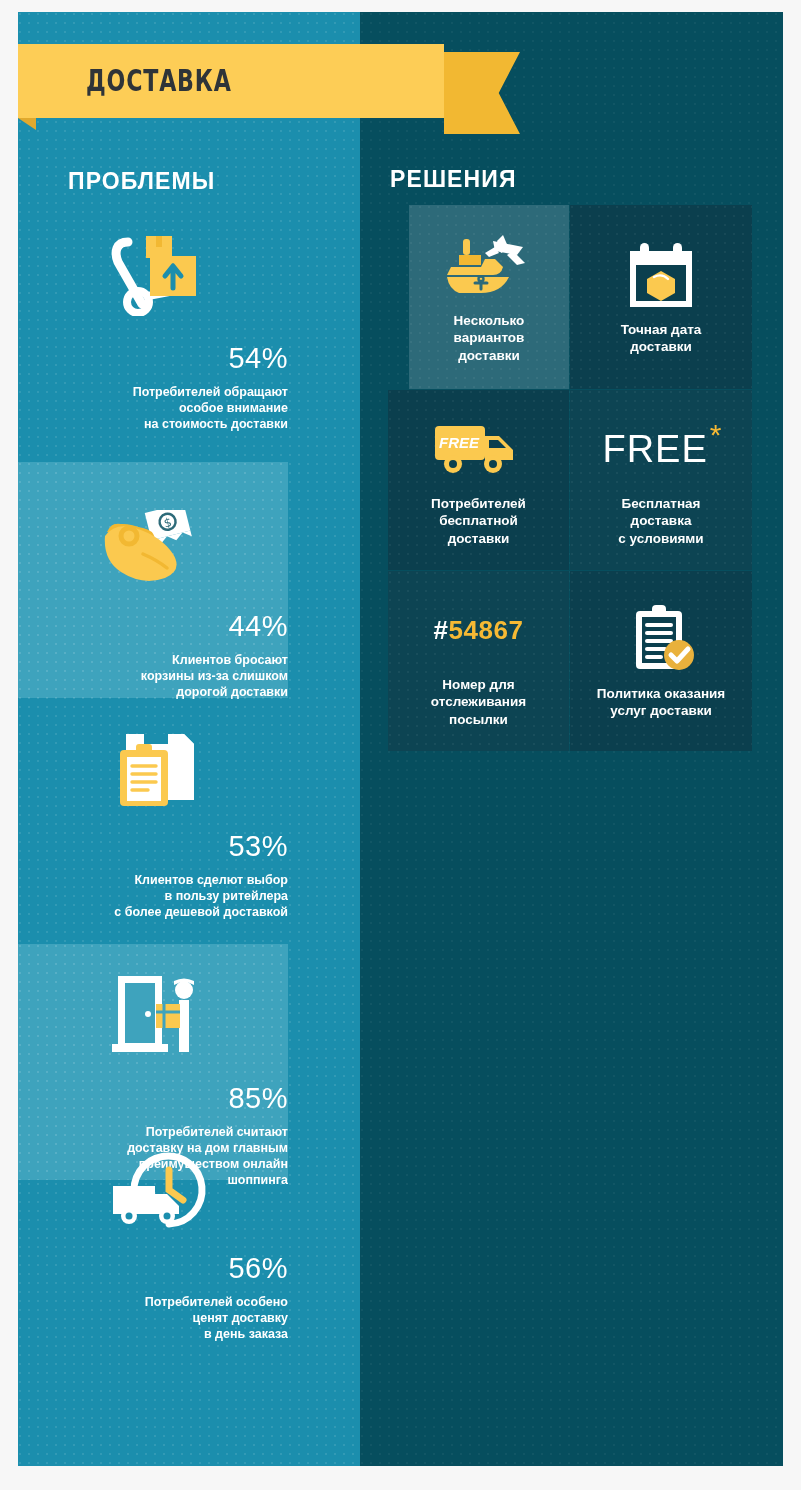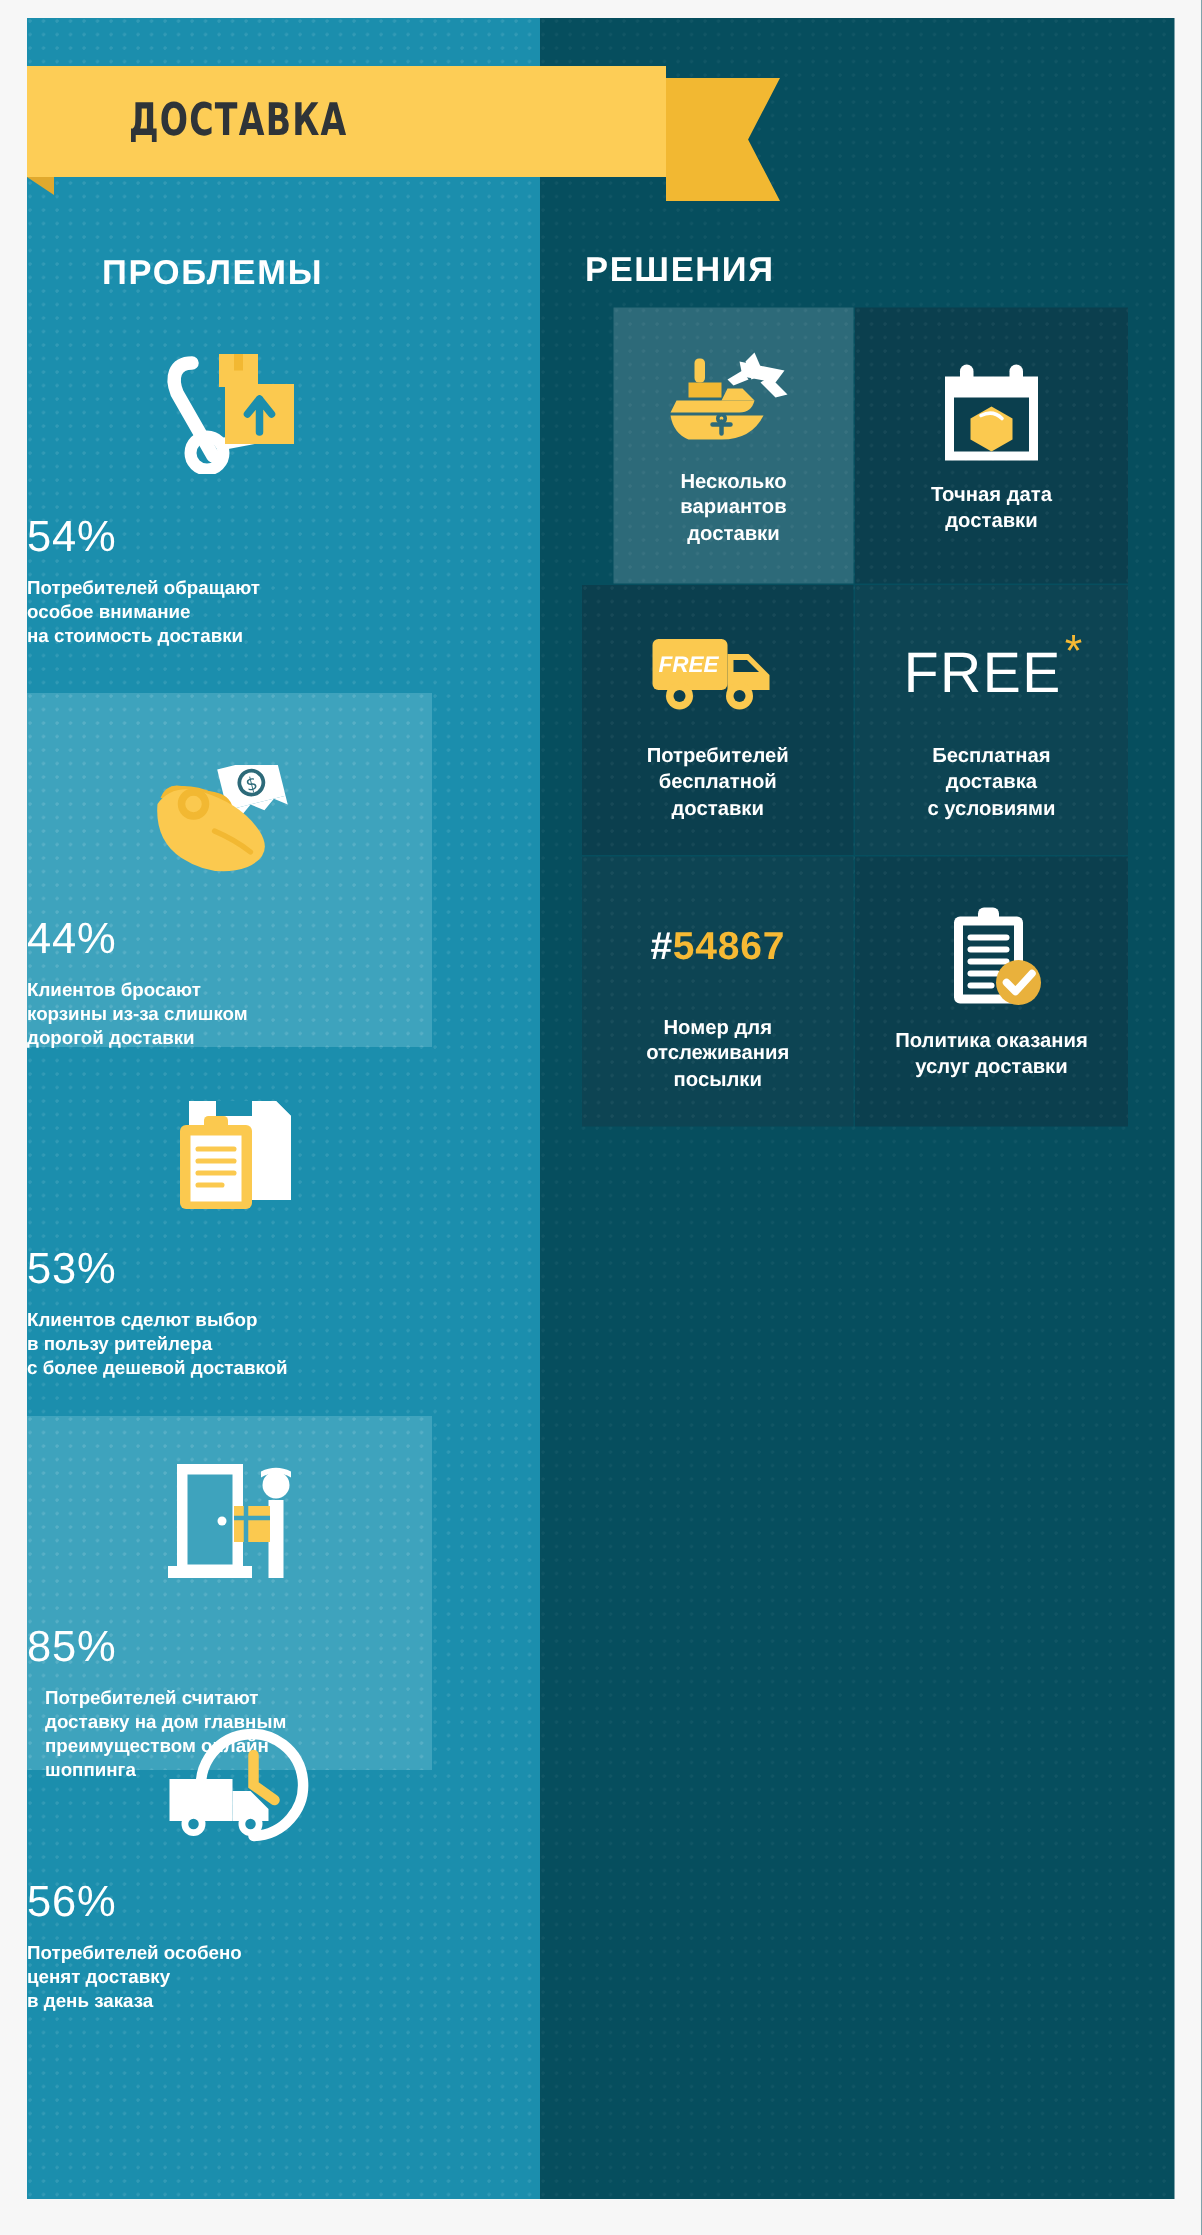--- a/index.html
+++ b/index.html
@@ -59,21 +59,21 @@
   .sec-head{
     position:absolute;font-size:23px;font-weight:bold;color:#ffffff;
     letter-spacing:1.1px;white-space:nowrap;z-index:20;
   }
   .sec-head.problems{left:68px;top:168px;}
   .sec-head.solutions{left:390px;top:166px;}
 
   
   .stat{
     position:absolute;left:0;width:270px;
-    text-align:left;color:#ffffff;
+    text-align:right;color:#ffffff;
   }
   .stat.shaded{
     background-color:#3ea3bd;
     background-image:
       radial-gradient(circle at 2px 2px, rgba(255,255,255,.13) 1px, transparent 1.2px);
     background-size:9px 9px;
   }
   .stat .icon-wrap{
     display:flex;align-items:flex-end;justify-content:center;
   }

